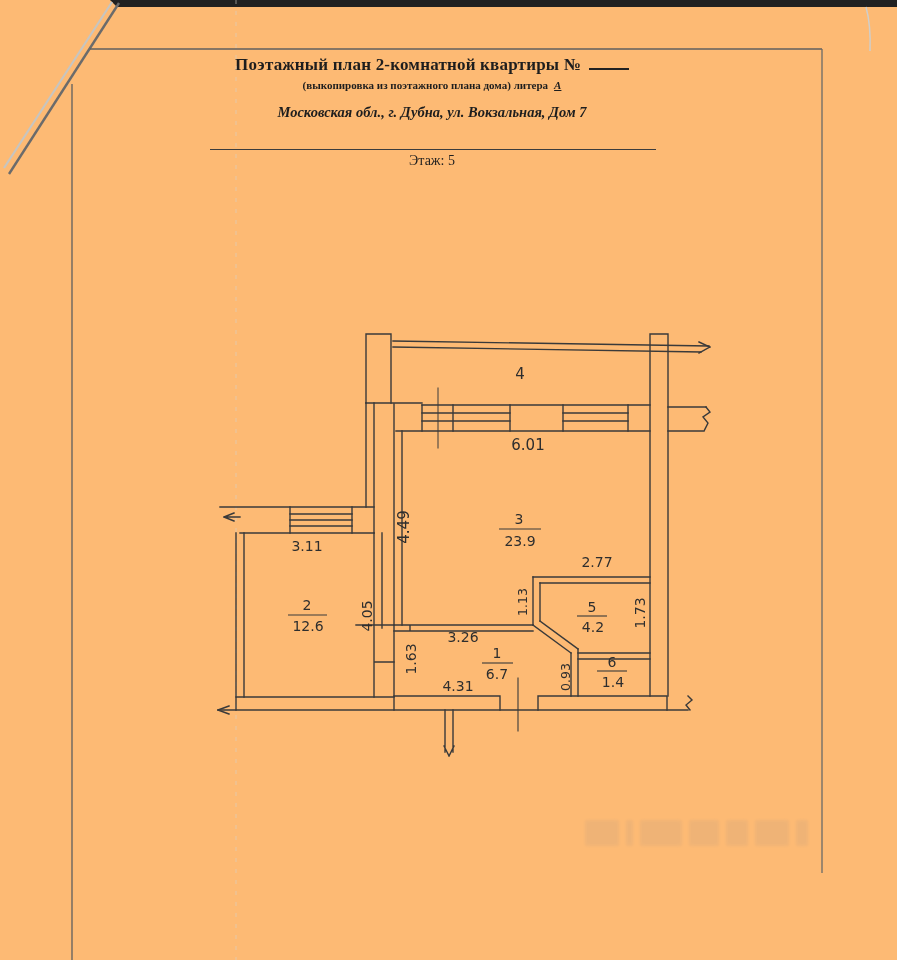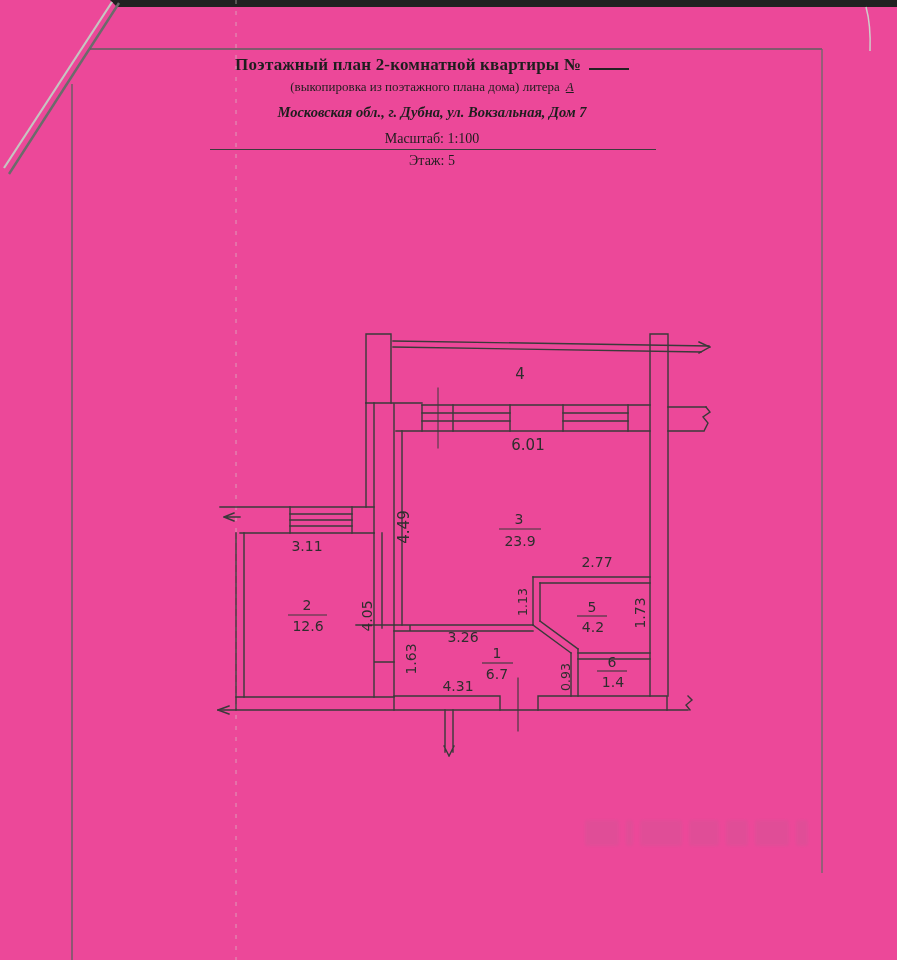--- a/index.html
+++ b/index.html
@@ -1,23 +1,23 @@
 <!DOCTYPE html>
 <html><head>
 <meta charset="utf-8">
 <style>
   html,body{margin:0;padding:0;background:#e9e8e5;}
   .page{
     position:relative;width:897px;height:960px;margin:0 auto;
-    background:#ec4899;overflow:hidden;
+    background:#fdba74;overflow:hidden;
     font-family:"Liberation Serif", serif;color:#1e1e1e;
   }
   .hdr{position:absolute;left:82px;width:700px;text-align:center;white-space:nowrap;}
   .h1{top:54px;font-weight:bold;font-size:17px;letter-spacing:.2px;}
-  .h2{top:79px;font-weight:normal;font-size:13px;}
+  .h2{top:79px;font-weight:bold;font-size:11px;}
   .h3{top:104px;font-weight:bold;font-style:italic;font-size:14.5px;}
   .h4{top:131px;font-size:14px;}
   .h5{top:153px;font-size:14px;}
   .blank-line{display:inline-block;width:40px;height:14px;border-bottom:2px solid #222;margin-left:8px;vertical-align:baseline;}
   .litera{font-style:italic;text-decoration:underline;margin-left:6px;}
   .h-rule{position:absolute;left:210px;top:149px;width:446px;height:0;border-top:1.5px solid #3c3c3c;}
   .plan-svg{position:absolute;left:0;top:0;}
   .dim{font-family:"DejaVu Sans", sans-serif;font-size:14px;fill:#2e2e2e;}
   .dim-lg{font-size:15px;}
   .dim-sm{font-size:12.5px;}
@@ -33,21 +33,20 @@
 
 <div class="page">
 
   <div class="hdr h1">
     <span>Поэтажный план 2-комнатной квартиры №</span><span class="blank-line"></span>
   </div>
   <div class="hdr h2">
     <span>(выкопировка из поэтажного плана дома) литера</span><span class="litera">А</span>
   </div>
   <div class="hdr h3">Московская обл., г. Дубна, ул. Вокзальная, Дом 7</div>
-  <div class="hdr h4">Масштаб: 1:100</div>
   <div class="h-rule"></div>
   <div class="hdr h5">Этаж: 5</div>
 
   <div class="watermark">
     <span class="wm1"></span>
       <span class="wm2"></span>
       <span class="wm3"></span>
     <span class="wm4"></span>
       <span class="wm5"></span>
       <span class="wm6"></span>

